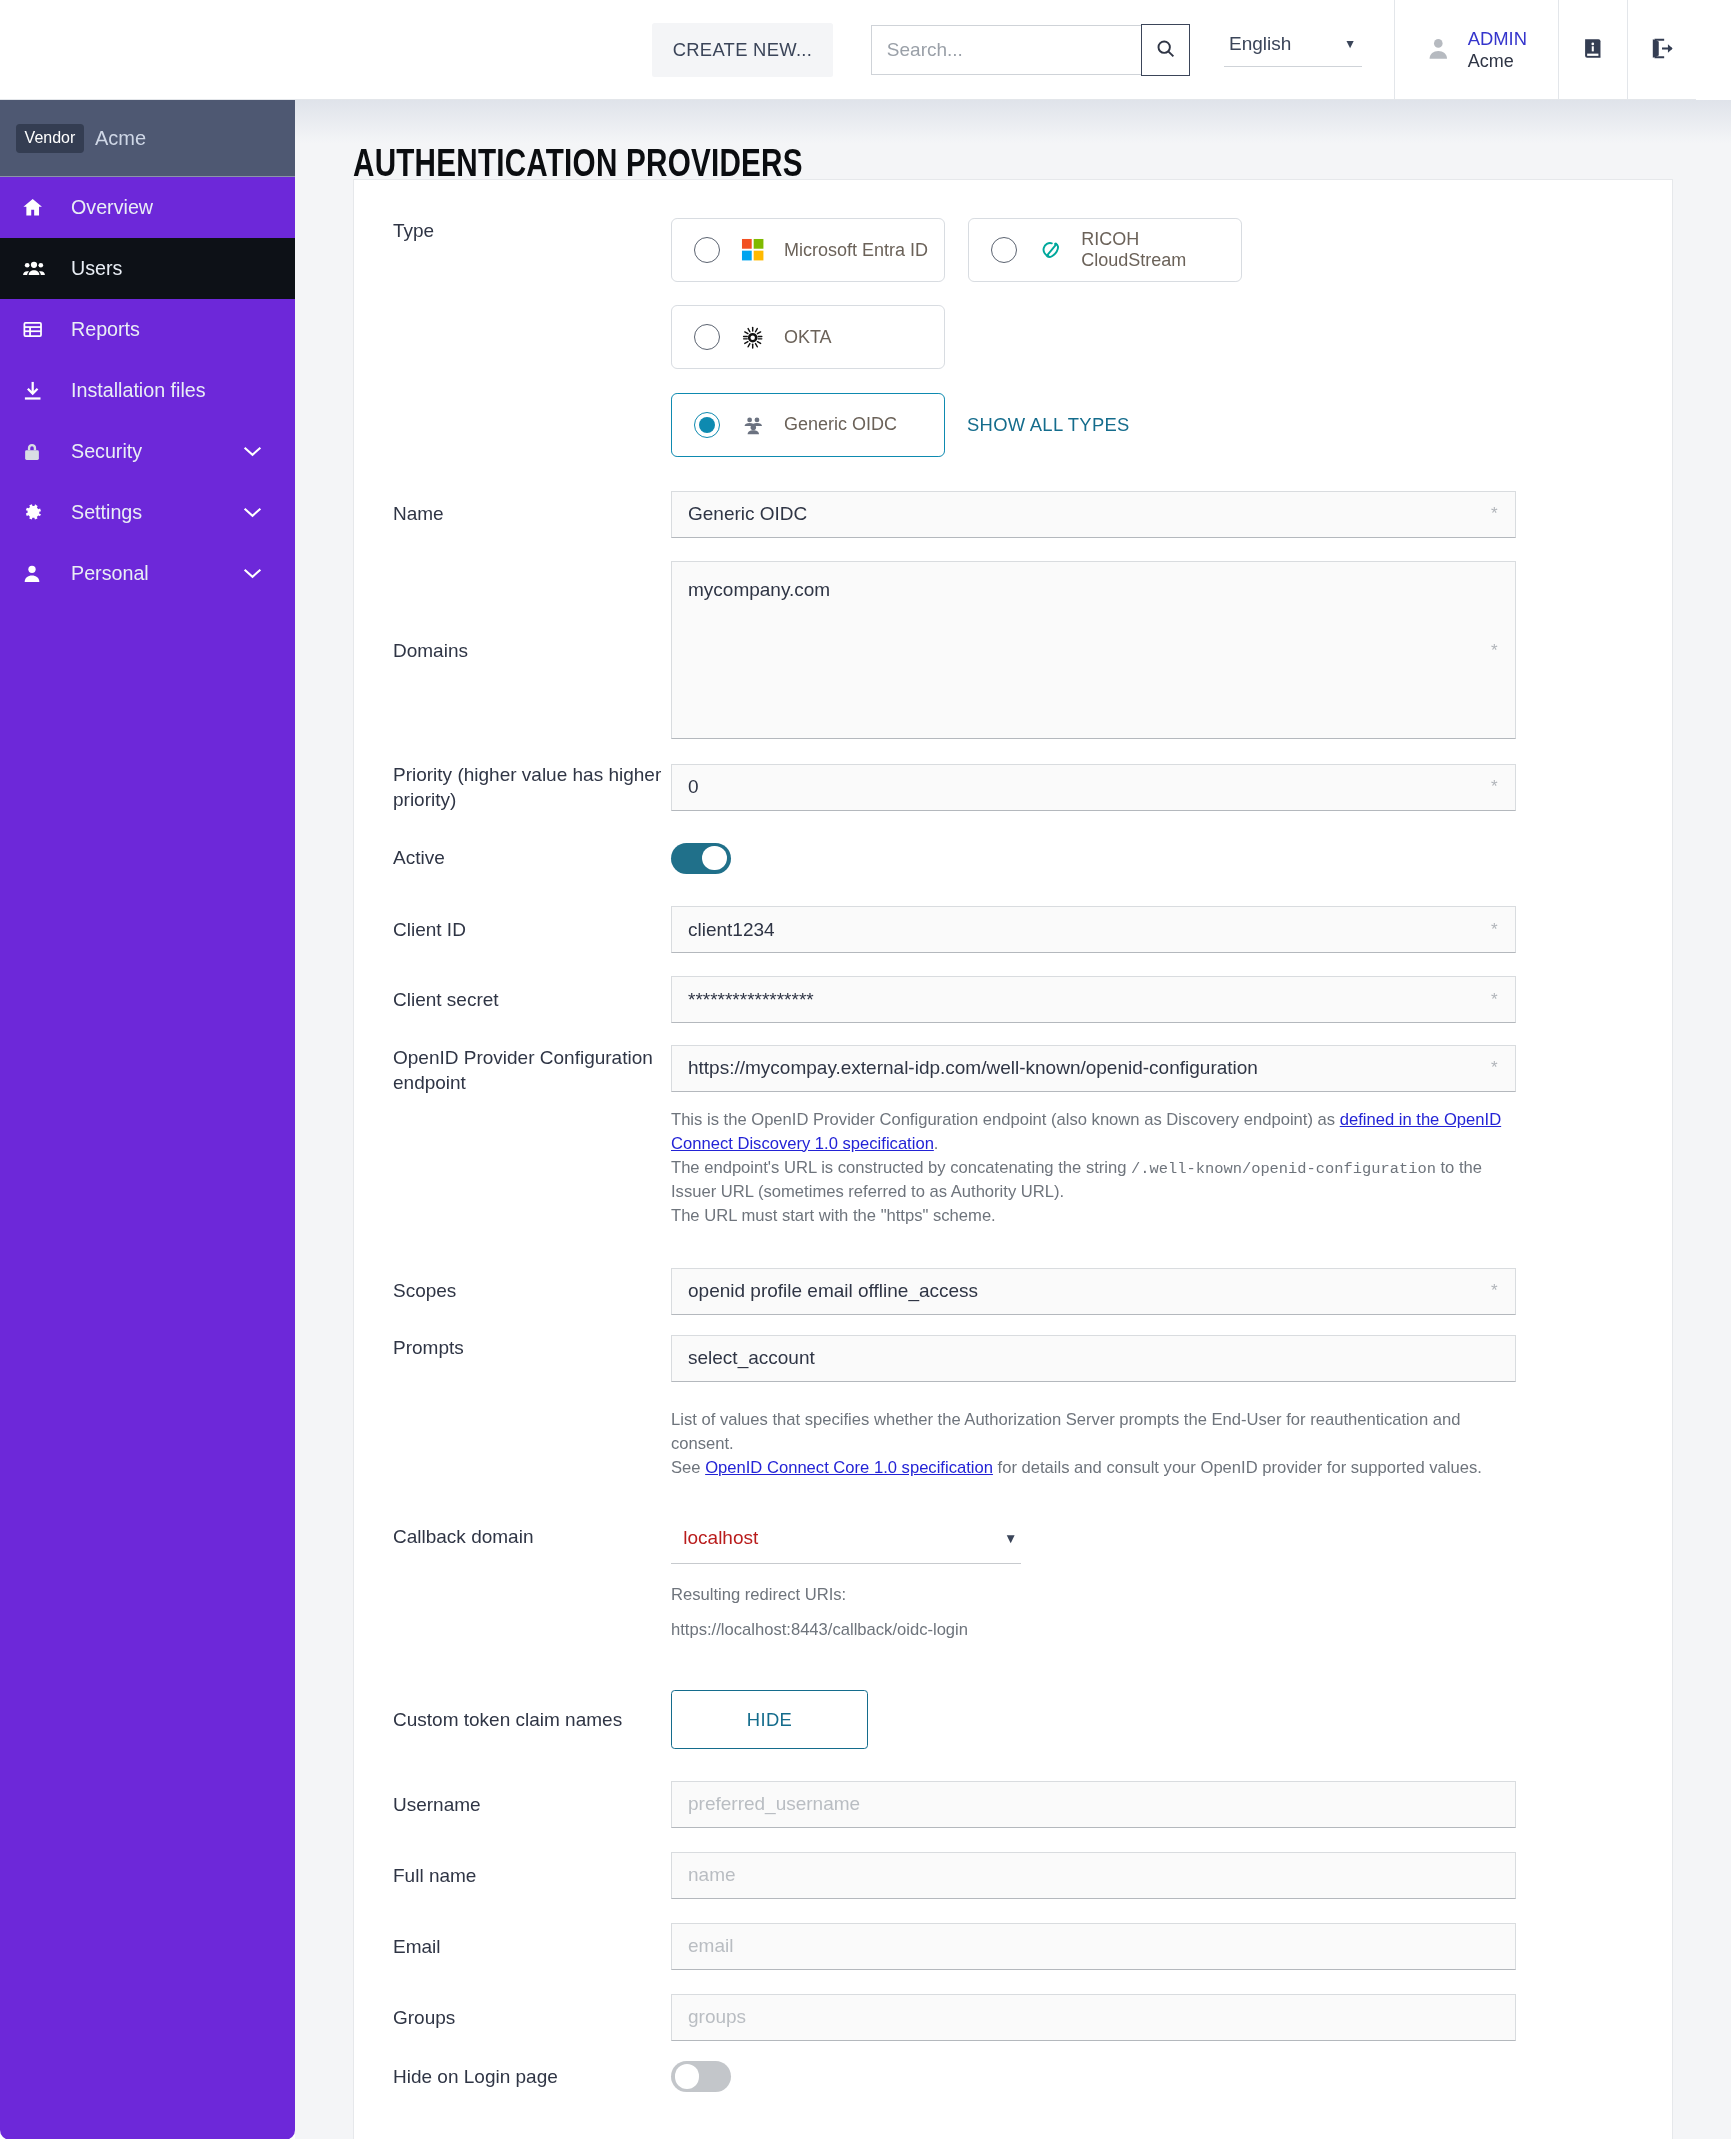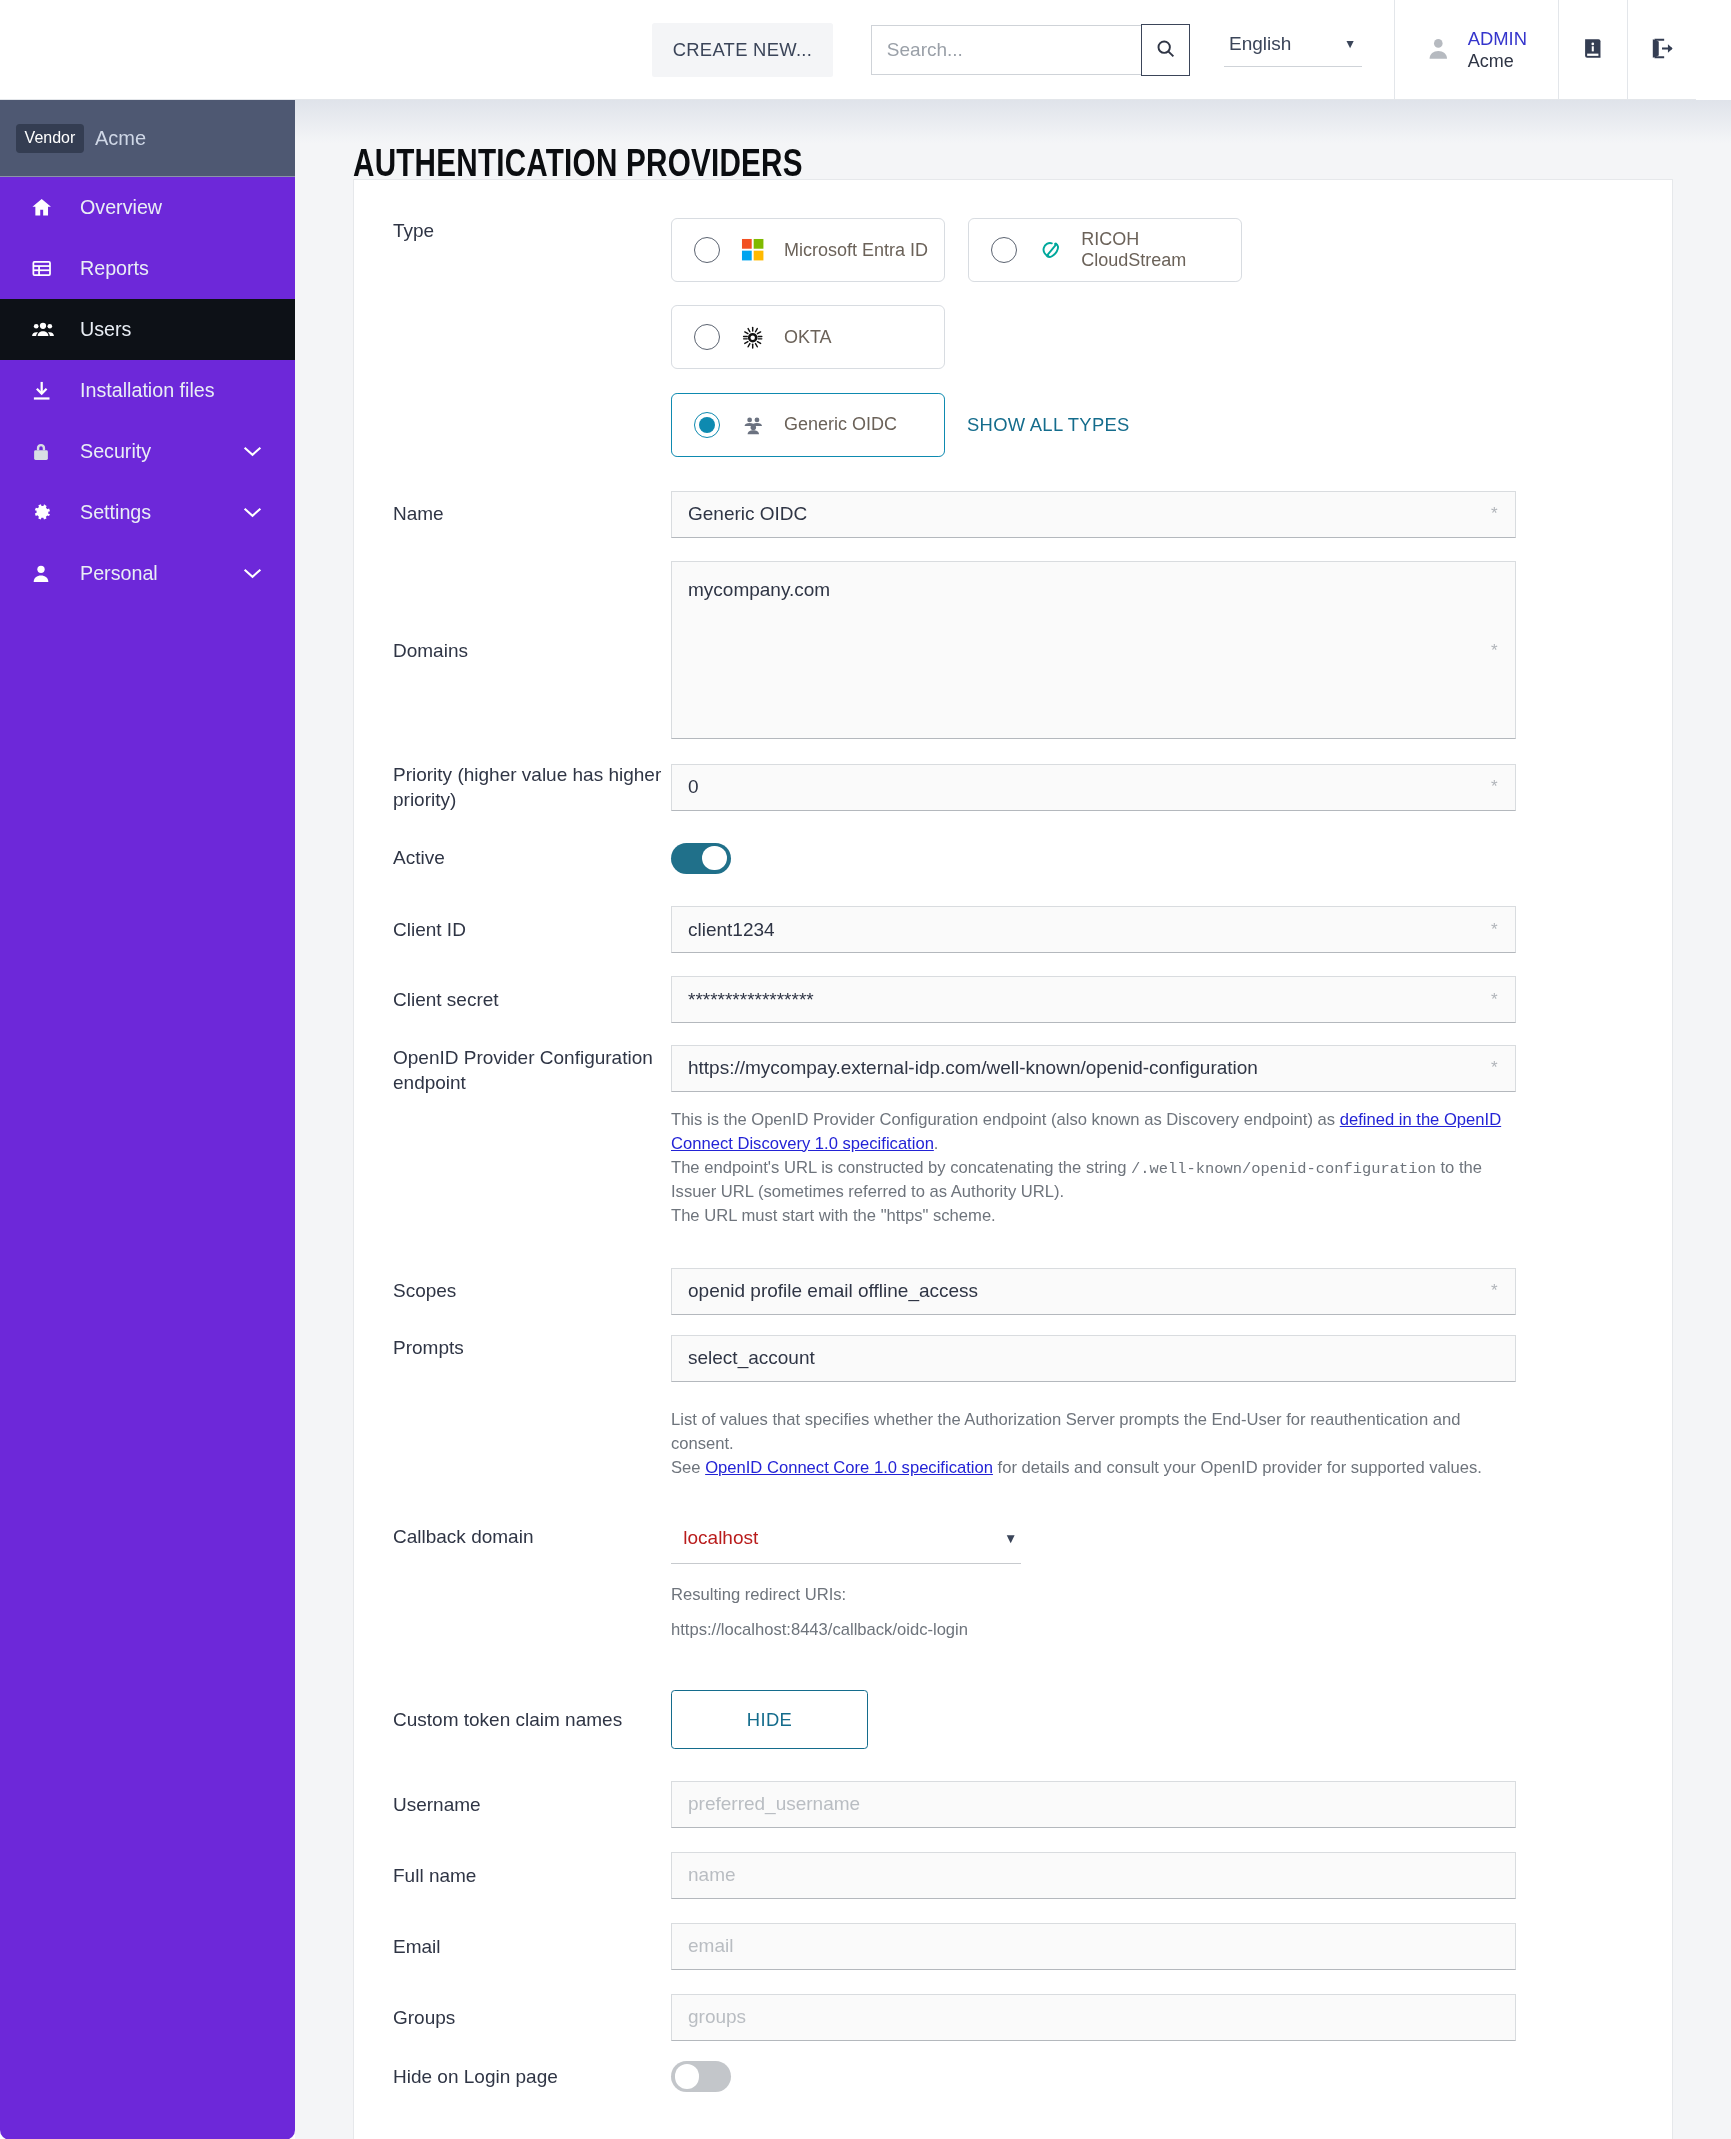--- a/index.html
+++ b/index.html
@@ -108,21 +108,21 @@
     font-size: 16px;
     padding: 5.5px 8.6px;
     border-radius: 3.7px;
     margin-right: 11px;
   }
   .vendor-name { font-size: 20px; color: #cfd7e6; }
 
   .nav-item {
     height: 61px;
     display: flex; align-items: center;
-    padding-left: 30px;
+    padding-left: 21px;
     color: #e9eef5;
     font-size: 19.7px;
     cursor: pointer;
     position: relative;
   }
   .nav-item.active { background: #0d1117; }
   .nav-icon {
     width: 33px;
     display: flex; align-items: center; justify-content: flex-start;
     margin-right: 17px;
@@ -361,44 +361,44 @@
 
   <div class="nav-item">
     <span class="nav-icon">
       <svg width="23.4" height="23.4" viewBox="0 0 24 24" fill="#ffffff">
           <path d="M12 3 2.5 11h3v9h5v-6h3v6h5v-9h3z"></path>
         </svg>
     </span>
     <span>Overview</span>
   </div>
 
-  <div class="nav-item">
-    <span class="nav-icon">
-      <svg width="23.4" height="21" viewBox="0 0 24 24" fill="none" stroke="#ffffff" stroke-width="2">
-        <rect x="2.5" y="4.5" width="19" height="15" rx="1.2"></rect>
-        <line x1="2.5" y1="9.2" x2="21.5" y2="9.2"></line>
-          <line x1="2.5" y1="14" x2="21.5" y2="14"></line>
-        <line x1="9" y1="9.2" x2="9" y2="19.5"></line>
-      </svg>
-    </span>
-    <span>Reports</span>
-  </div>
-
   <div class="nav-item active">
     <span class="nav-icon">
       <svg width="26" height="23.4" viewBox="0 0 24 24" fill="#ffffff">
         <circle cx="12" cy="8" r="3.2"></circle>
           <circle cx="5" cy="8.5" r="2.4"></circle>
           <circle cx="19" cy="8.5" r="2.4"></circle>
         <path d="M6.5 18.5c0-3 2.5-4.8 5.5-4.8s5.5 1.8 5.5 4.8z"></path>
         <path d="M0.8 18.5c0-2.4 1.8-3.8 4.2-3.8 0.7 0 1.3.1 1.9.3-1.1 1-1.8 2.2-1.9 3.5z"></path>
         <path d="M23.2 18.5c0-2.4-1.8-3.8-4.2-3.8-.7 0-1.3.1-1.9.3 1.1 1 1.8 2.2 1.9 3.5z"></path>
       </svg>
     </span>
     <span>Users</span>
+  </div>
+
+  <div class="nav-item">
+    <span class="nav-icon">
+      <svg width="23.4" height="21" viewBox="0 0 24 24" fill="none" stroke="#ffffff" stroke-width="2">
+        <rect x="2.5" y="4.5" width="19" height="15" rx="1.2"></rect>
+        <line x1="2.5" y1="9.2" x2="21.5" y2="9.2"></line>
+          <line x1="2.5" y1="14" x2="21.5" y2="14"></line>
+        <line x1="9" y1="9.2" x2="9" y2="19.5"></line>
+      </svg>
+    </span>
+    <span>Reports</span>
   </div>
 
   <div class="nav-item">
     <span class="nav-icon">
       <svg width="23.4" height="23.4" viewBox="0 0 24 24" fill="none" stroke="#ffffff" stroke-width="2.3">
         <line x1="12" y1="3" x2="12" y2="14"></line>
           <path d="M7 10l5 5 5-5"></path>
           <line x1="4" y1="20" x2="20" y2="20"></line>
       </svg>
     </span>

